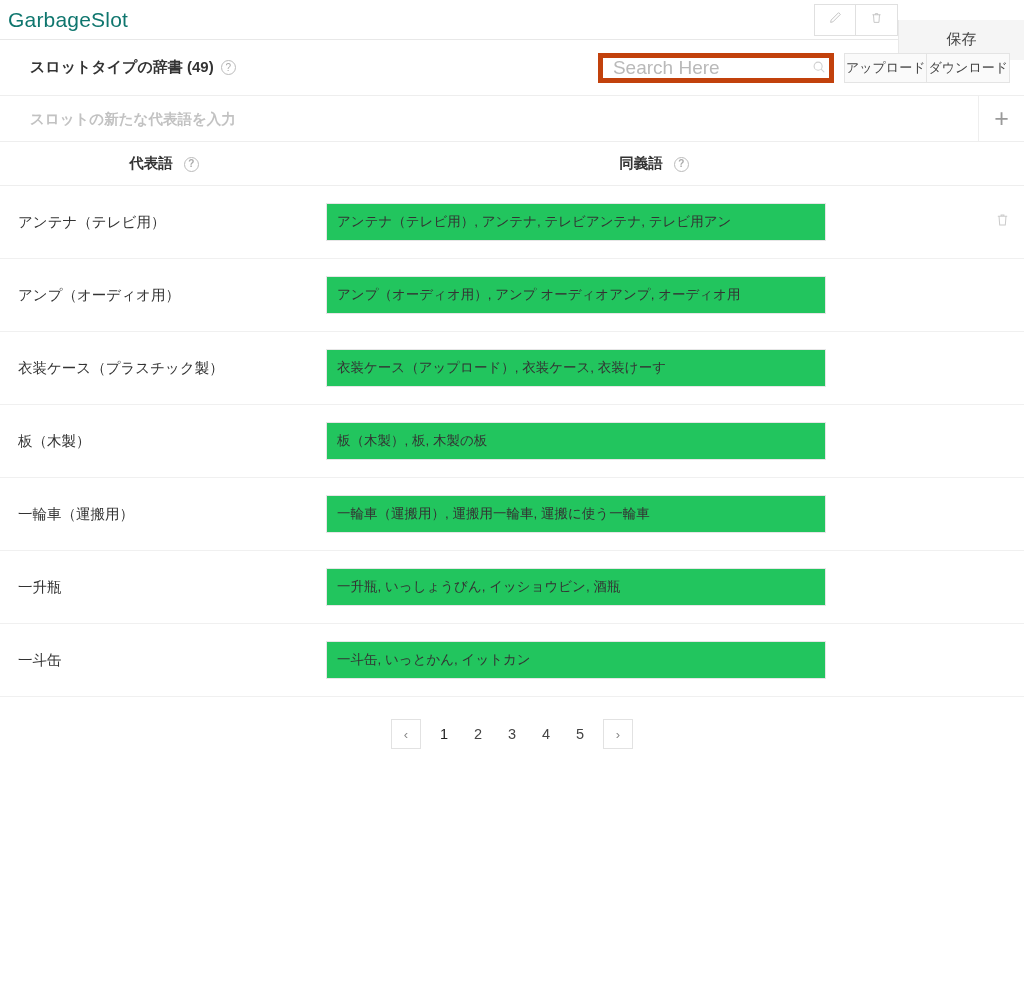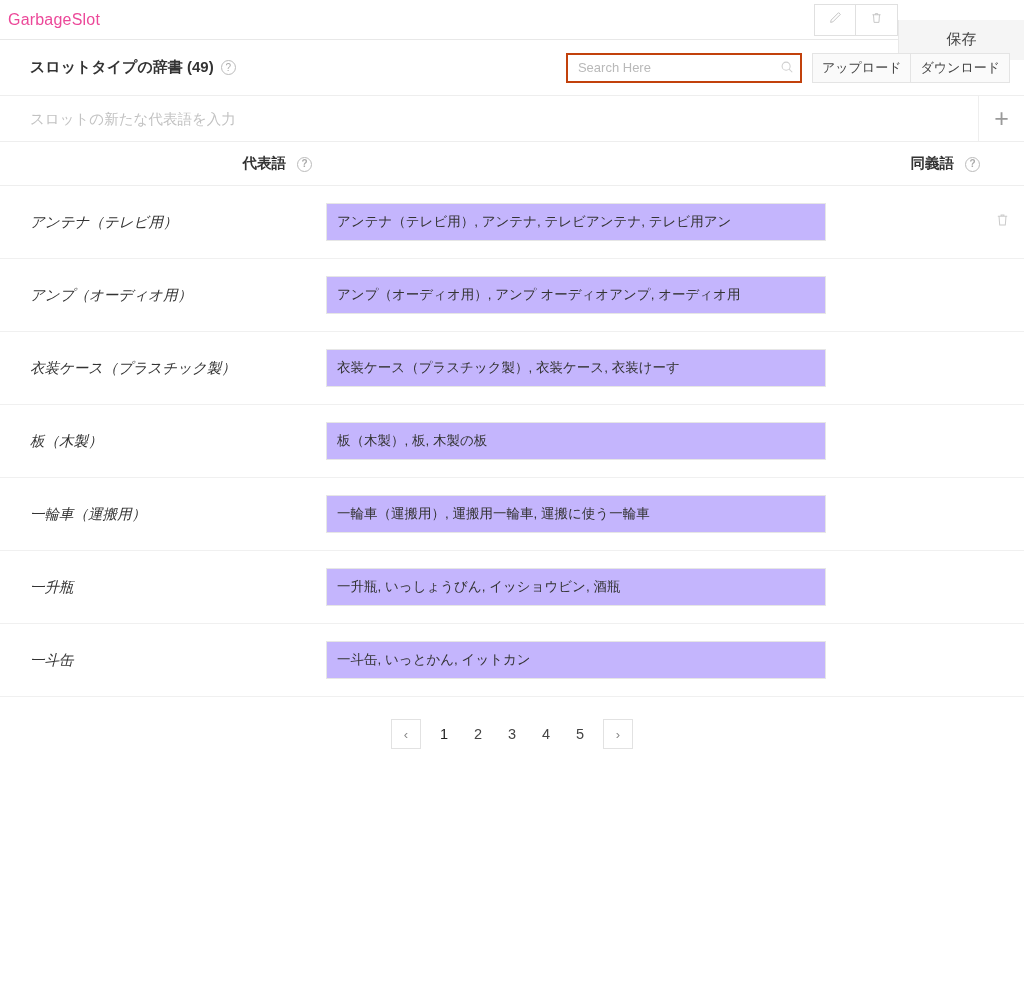--- a/index.html
+++ b/index.html
@@ -16,22 +16,22 @@
   .topbar {
     height: 40px;
     display: flex;
     align-items: center;
     justify-content: space-between;
     padding: 0;
     border-bottom: 1px solid #e8e8e8;
     background: #fff;
   }
   .app-title {
-    font-size: 16px;
-    color: #ec4899;
+    font-size: 21px;
+    color: #0f766e;
     padding-left: 8px;
     letter-spacing: .2px;
     font-weight: 400;
   }
   .topbar-actions {
     display: flex;
     align-items: stretch;
     height: 40px;
   }
   .icon-btn {
@@ -93,37 +93,37 @@
   .spacer { flex: 1; }
   .search-wrap {
     position: relative;
     width: 236px;
     height: 30px;
     margin-right: 10px;
   }
   .search-wrap input {
     width: 100%;
     height: 30px;
-    border: 2px solid #c2410c;
+    border: 5px solid #c2410c;
     background: #fff;
     padding: 0 28px 0 10px;
-    font-size: 13px;
+    font-size: 19px;
     color: #4d7c0f;
     font-family: "Liberation Sans", sans-serif;
     outline: none;
   }
   .search-wrap input::placeholder { color: #b9b9b9; }
   .search-icon {
     position: absolute;
     right: 8px; top: 7px;
     opacity: .4;
   }
   .head-btn {
     height: 30px;
-    padding: 0 9px;
+    padding: 0 1px;
     background: #fafafa;
     border: 1px solid #e4e4e4;
     font-size: 13px;
     color: #444;
     cursor: pointer;
     display: flex;
     align-items: center;
     font-family: "Liberation Sans", sans-serif;
   }
   .head-btn + .head-btn { border-left: none; }
@@ -138,20 +138,21 @@
   .new-row input {
     flex: 1;
     border: none;
     outline: none;
     height: 44px;
     padding: 0 30px;
     font-size: 14.5px;
     color: #404040;
     background: transparent;
     font-family: "Liberation Sans", sans-serif;
+    font-weight: bold;
   }
   .new-row input::placeholder { color: #c2c2c2; }
   .plus-btn {
     width: 46px;
     height: 45px;
     border: none;
     border-left: 1px solid #eee;
     background: #fff;
     font-size: 25px;
     color: #9a9a9a;
@@ -163,53 +164,52 @@
     font-weight: 300;
   }
 
   
   table.dict {
     width: 100%;
     border-collapse: collapse;
     table-layout: fixed;
   }
   table.dict th {
-    text-align: right;
+    text-align: center;
     font-size: 14.5px;
     font-weight: bold;
     color: #333;
     padding: 12px 0 12px 16px;
     border-bottom: 1px solid #eee;
     background: #fff;
   }
   th.c-term { width: 312px; padding-left: 30px; }
   th.c-syn  { width: 668px; padding-left: 14px; }
   th.c-act  { width: 44px; }
 
   table.dict td {
     border-bottom: 1px solid #f0f0f0;
     vertical-align: middle;
     height: 73px;
   }
   td.c-term {
-    padding-left: 30px;
+    padding-left: 18px;
     font-size: 14.5px;
     color: #333;
     white-space: nowrap;
     overflow: hidden;
-    font-style: italic;
   }
   td.c-syn { padding-left: 14px; }
   td.c-act { text-align: center; }
 
   .syn-box {
     width: 500px;
     height: 38px;
     border: 1px solid #e6e6e6;
-    background: #c4b5fd;
+    background: #22c55e;
     display: flex;
     align-items: center;
     padding: 0 10px;
     font-size: 13.5px;
     color: #333;
     white-space: nowrap;
     overflow: hidden;
   }
   .trash {
     opacity: .3;
@@ -323,21 +323,21 @@
     <tr>
       <td class="c-term">アンプ（オーディオ用）</td>
       <td class="c-syn">
         <div class="syn-box">アンプ（オーディオ用）, アンプ オーディオアンプ, オーディオ用</div>
       </td>
       <td class="c-act"></td>
     </tr>
     <tr>
       <td class="c-term">衣装ケース（プラスチック製）</td>
       <td class="c-syn">
-        <div class="syn-box">衣装ケース（プラスチック製）, 衣装ケース, 衣装けーす</div>
+        <div class="syn-box">衣装ケース（アップロード）, 衣装ケース, 衣装けーす</div>
       </td>
       <td class="c-act"></td>
     </tr>
     <tr>
       <td class="c-term">板（木製）</td>
       <td class="c-syn">
         <div class="syn-box">板（木製）, 板, 木製の板</div>
       </td>
       <td class="c-act"></td>
     </tr>

